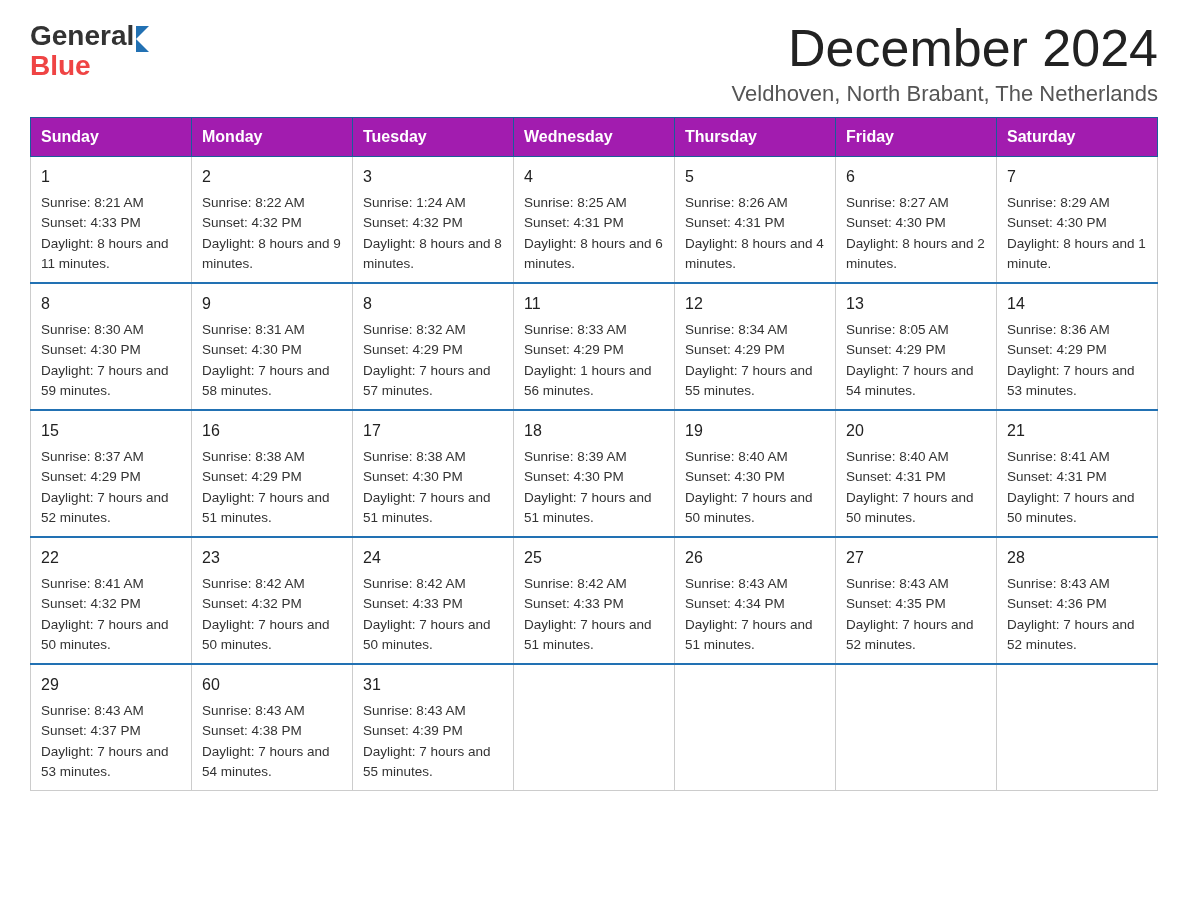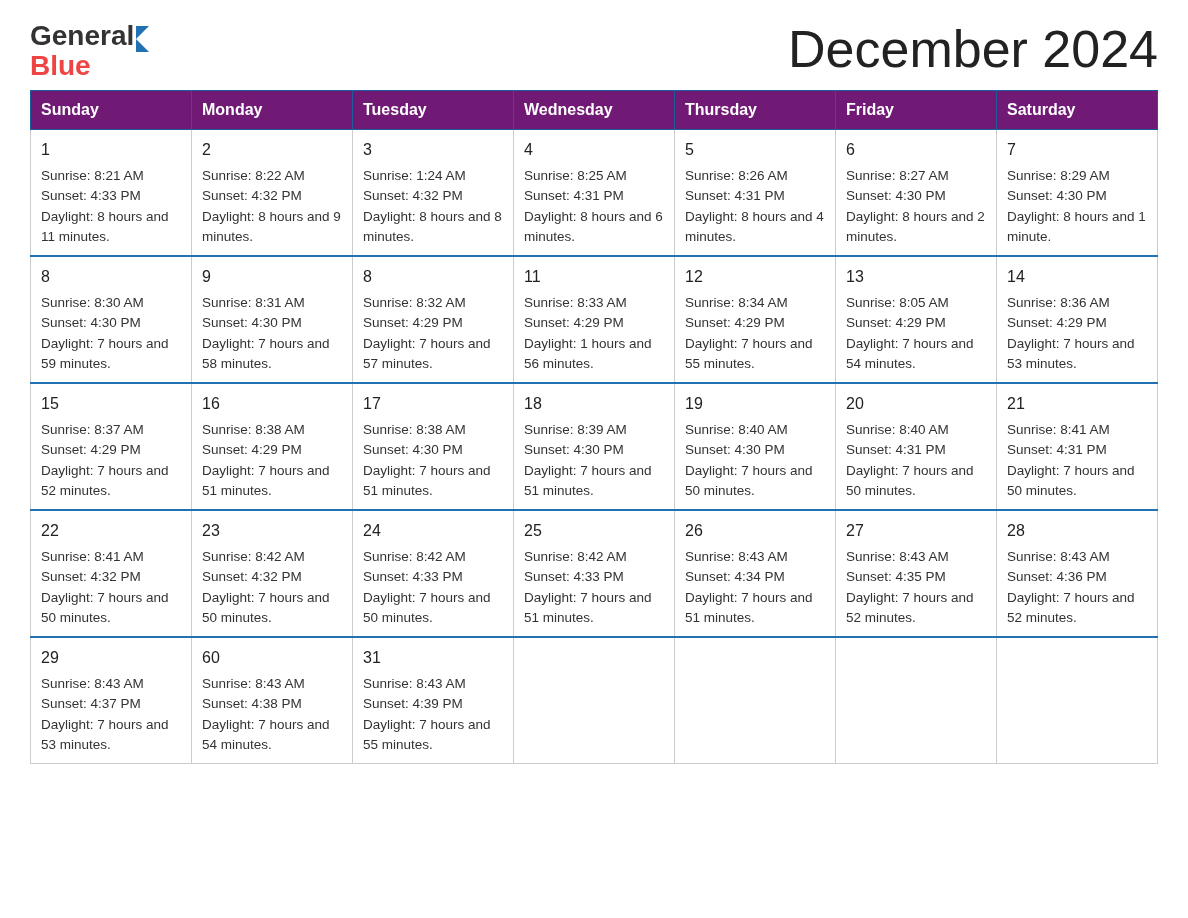--- a/index.html
+++ b/index.html
@@ -6,21 +6,21 @@
     body {
       font-family: Arial, sans-serif;
       background: #fff;
       padding: 20px 30px;
       width: 1188px;
       min-height: 918px;
     }
     .header-area {
       display: flex;
       justify-content: space-between;
-      align-items: center;
+      align-items: flex-start;
       margin-bottom: 10px;
     }
     .logo {
       display: flex;
       align-items: center;
       gap: 0;
     }
     .logo-text-general {
       font-size: 28px;
       font-weight: bold;
@@ -54,21 +54,21 @@
       font-size: 22px;
       color: #555;
       margin-top: 4px;
     }
     table {
       width: 100%;
       border-collapse: collapse;
       margin-top: 10px;
     }
     thead tr th {
-      background-color: #701a75;
+      background-color: #a21caf;
       color: #fff;
       font-size: 16px;
       font-weight: bold;
       padding: 10px 10px;
       text-align: left;
       border: 1px solid #1a5d9a;
     }
     tbody tr td {
       border: 1px solid #ccc;
       vertical-align: top;
@@ -104,20 +104,21 @@
         <div style="display:inline-flex; flex-direction:column; margin-left:2px; margin-top:4px;">
           <div style="width:0; height:0; border-left:13px solid #2271b3; border-top:0px solid transparent; border-bottom:13px solid transparent; margin-bottom:0;"></div>
           <div style="width:0; height:0; border-left:13px solid #2271b3; border-top:13px solid transparent; border-bottom:0px solid transparent;"></div>
         </div>
       </div>
       <span class="logo-blue">Blue</span>
     </div>
   </div>
   <div class="title-area">
     <div class="month-title">December 2024</div>
+    <div class="location-title">Veldhoven, North Brabant, The Netherlands</div>
   </div>
 </div>
 
 <table>
   <thead>
     <tr>
     <th>Sunday</th>
         <th>Monday</th>
         <th>Tuesday</th>
         <th>Wednesday</th>

